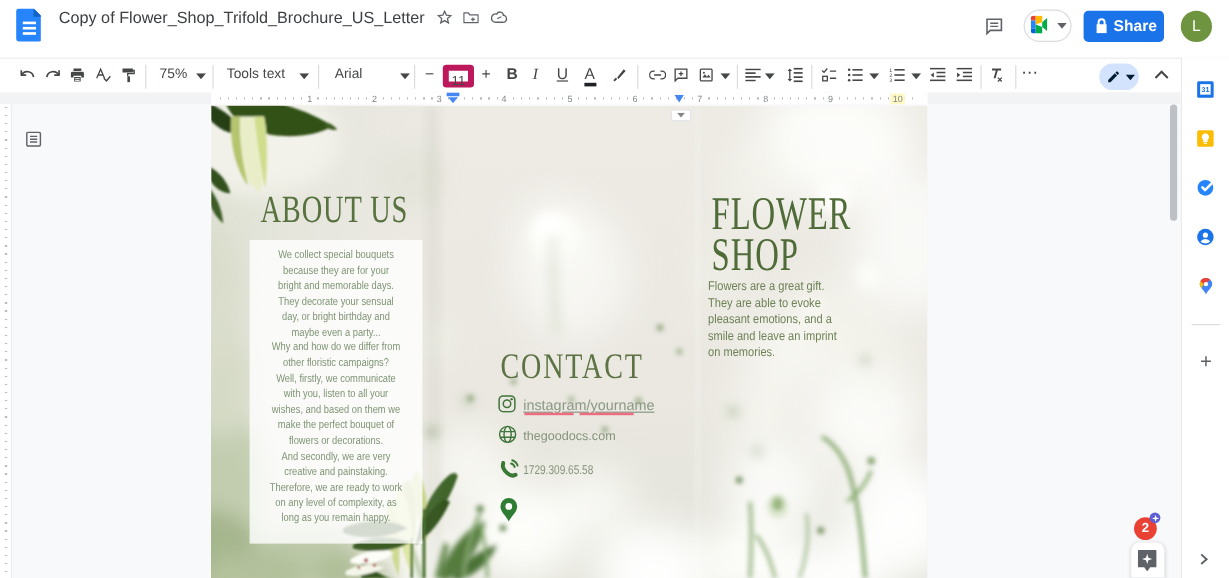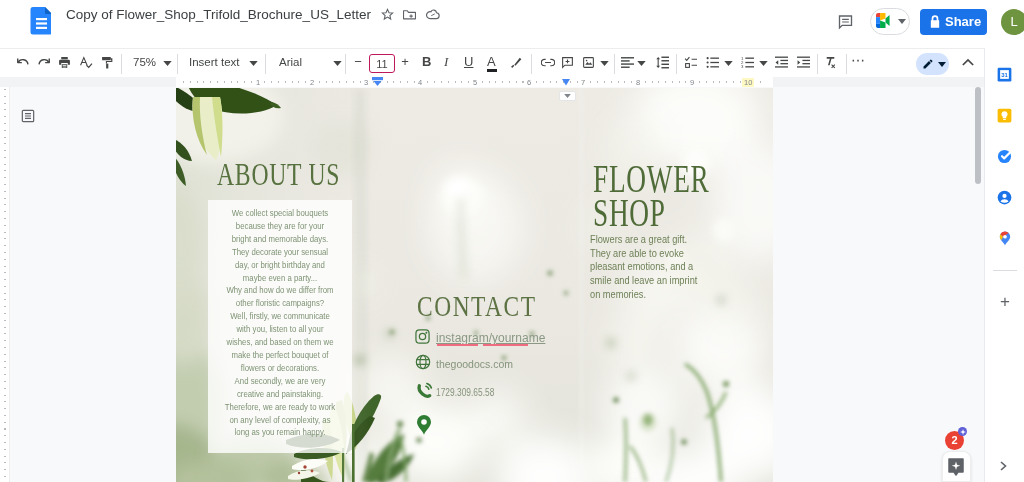--- a/index.html
+++ b/index.html
@@ -1,19 +1,19 @@
 <!DOCTYPE html>
 <html><head>
 <meta charset="utf-8">
 <style>
   * { margin:0; padding:0; box-sizing:border-box; }
   html,body { width:1024px; height:482px; overflow:hidden; background:#fff;
     font-family:"Liberation Sans", sans-serif; }
   .abs { position:absolute; }
-  #topbar { position:absolute; left:17px; top:0; width:844px; height:48px; background:#fff; }
+  #topbar { position:absolute; left:0; top:0; width:844px; height:48px; background:#fff; }
   #toolbar { position:absolute; left:0; top:48px; width:1024px; height:29px; background:#fff;
     border-top:1px solid #ededed; }
   #rulerrow { position:absolute; left:0; top:77px; width:984px; height:10px; background:#f1f3f4; }
   #canvas { position:absolute; left:0; top:87px; width:984px; height:395px; background:#f8f9fa;padding-left:48px; }
   #sidebar { position:absolute; left:984px; top:48px; width:40px; height:434px; background:#fff;
     border-left:1px solid #e8eaed; }
   .menuitem { display:inline-block; color:#3c4043; font-size:11px; margin-right:8.5px; }
   svg { display:block; }
 </style>
 </head>
@@ -97,32 +97,32 @@
   <svg class="abs" style="left:101px;top:7px" width="13" height="13" viewBox="0 0 24 24" fill="#444746">
       <path d="M2 2 h16 v6 h-16 z M18 4 h3 v7 h-10 v3 h-2 v-5 h10 z"></path>
       <rect x="9.5" y="14" width="4" height="9"></rect>
     </svg>
   <div class="abs" style="left:121px;top:5px;width:1px;height:20px;background:#dadce0;"></div>
   <div class="abs" style="left:133px;top:7px;font-size:11.5px;color:#444746;">75%</div>
   <svg class="abs" style="left:163px;top:12px" width="9" height="5" viewBox="0 0 10 6">
       <path d="M0 0 h10 l-5 6 z" fill="#444746"></path>
     </svg>
   <div class="abs" style="left:177px;top:5px;width:1px;height:20px;background:#dadce0;"></div>
-  <div class="abs" style="left:189px;top:7px;font-size:11.5px;color:#444746;">Insert text</div>
+  <div class="abs" style="left:189px;top:7px;font-size:11.5px;color:#444746;">Tools text</div>
   <svg class="abs" style="left:249px;top:12px" width="9" height="5" viewBox="0 0 10 6">
       <path d="M0 0 h10 l-5 6 z" fill="#444746"></path>
     </svg>
   <div class="abs" style="left:265px;top:5px;width:1px;height:20px;background:#dadce0;"></div>
   <div class="abs" style="left:279px;top:7px;font-size:11.5px;color:#444746;">Arial</div>
   <svg class="abs" style="left:333px;top:12px" width="9" height="5" viewBox="0 0 10 6">
       <path d="M0 0 h10 l-5 6 z" fill="#444746"></path>
     </svg>
   <div class="abs" style="left:345px;top:5px;width:1px;height:20px;background:#dadce0;"></div>
   <div class="abs" style="left:353px;top:5px;width:10px;font-size:13px;color:#444746;text-align:center;">−</div>
-  <div class="abs" style="left:369px;top:5px;width:26px;height:19px;border:1px solid #be185d;border-radius:3px;font-size:11px;color:#444746;text-align:center;line-height:18px;">11</div>
+  <div class="abs" style="left:369px;top:5px;width:26px;height:19px;border:5px solid #be185d;border-radius:3px;font-size:11px;color:#444746;text-align:center;line-height:18px;">11</div>
   <div class="abs" style="left:400px;top:5px;width:10px;font-size:13px;color:#444746;text-align:center;">+</div>
   <div class="abs" style="left:422px;top:5px;font-size:13px;font-weight:bold;color:#444746;">B</div>
   <div class="abs" style="left:444px;top:5px;font-size:13px;font-style:italic;font-family:'Liberation Serif',serif;color:#444746;">I</div>
   <div class="abs" style="left:464px;top:5px;font-size:13px;text-decoration:underline;color:#444746;">U</div>
   <div class="abs" style="left:487px;top:5px;font-size:13px;color:#444746;">A</div>
   <div class="abs" style="left:487px;top:20px;width:10px;height:3px;background:#202124;"></div>
 
   <svg class="abs" style="left:510px;top:7px" width="13" height="13" viewBox="0 0 24 24" fill="#444746">
       <path d="M4 22 l4 -4 l-2 -2 l-4 4 z M8 16 L18 3 l3 3 L10 18 z"></path>
     </svg>

